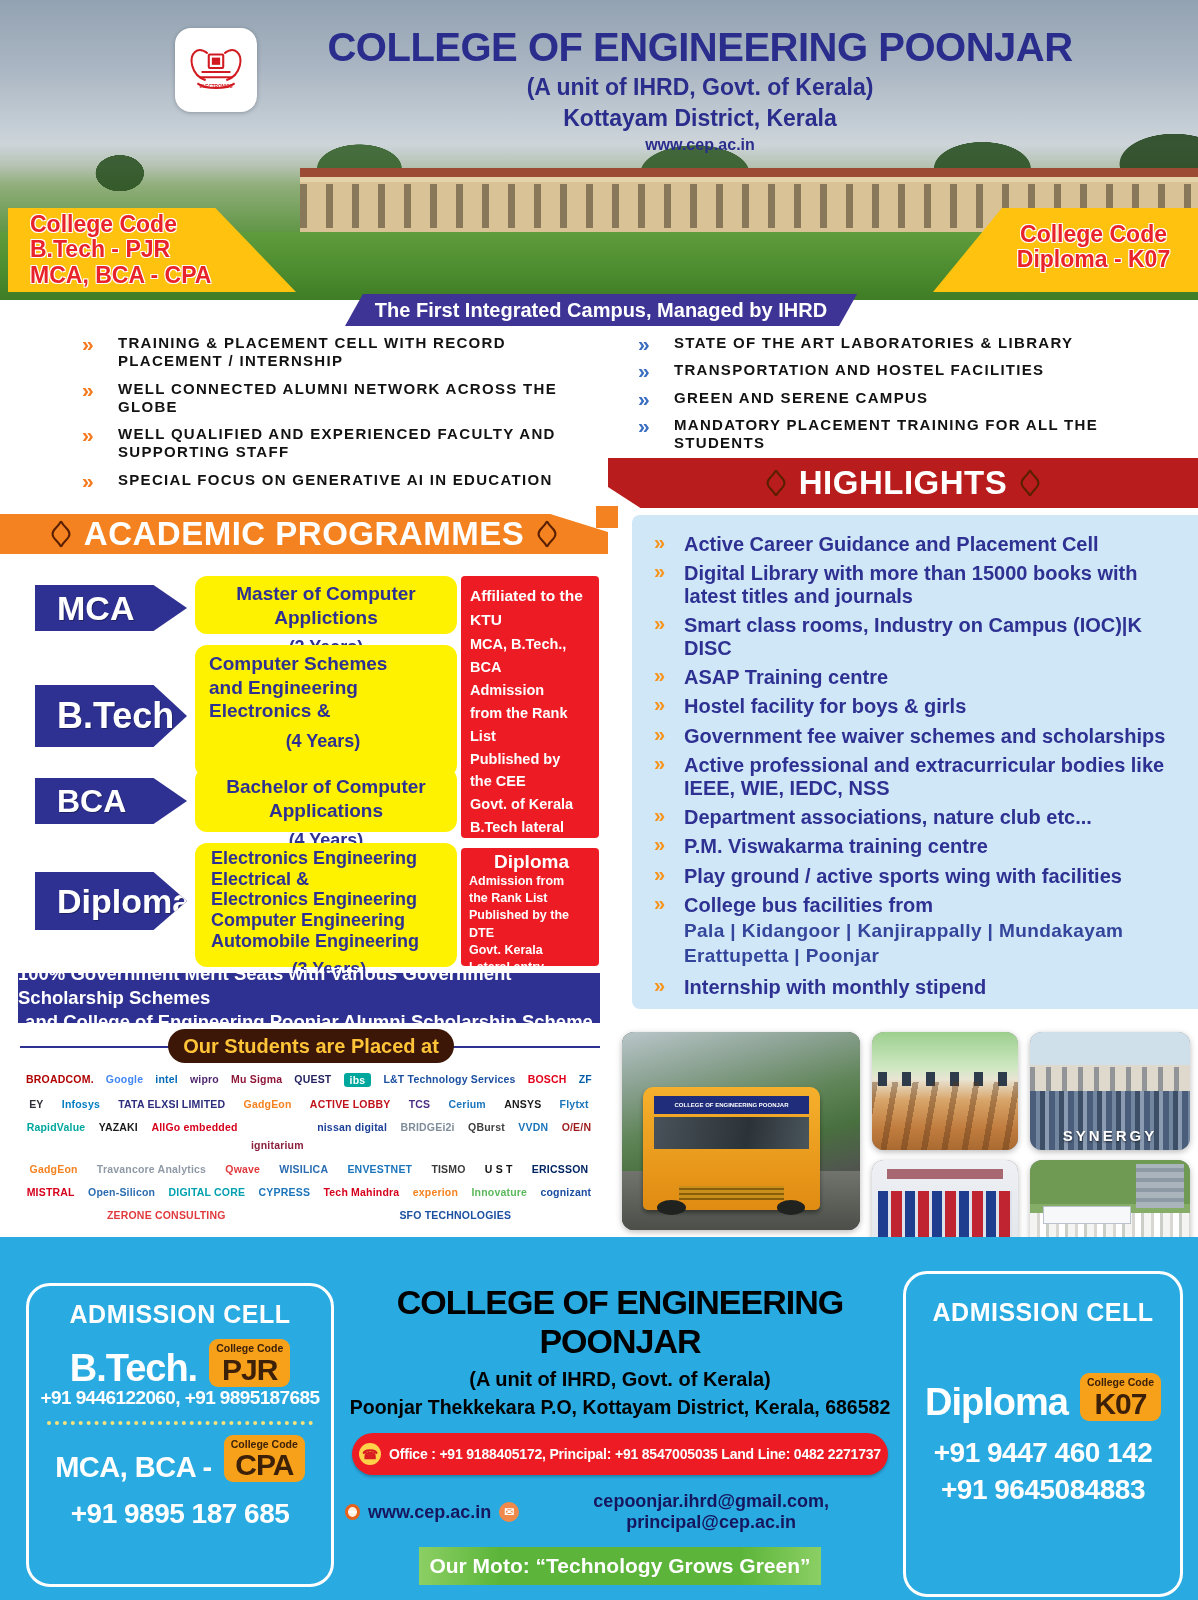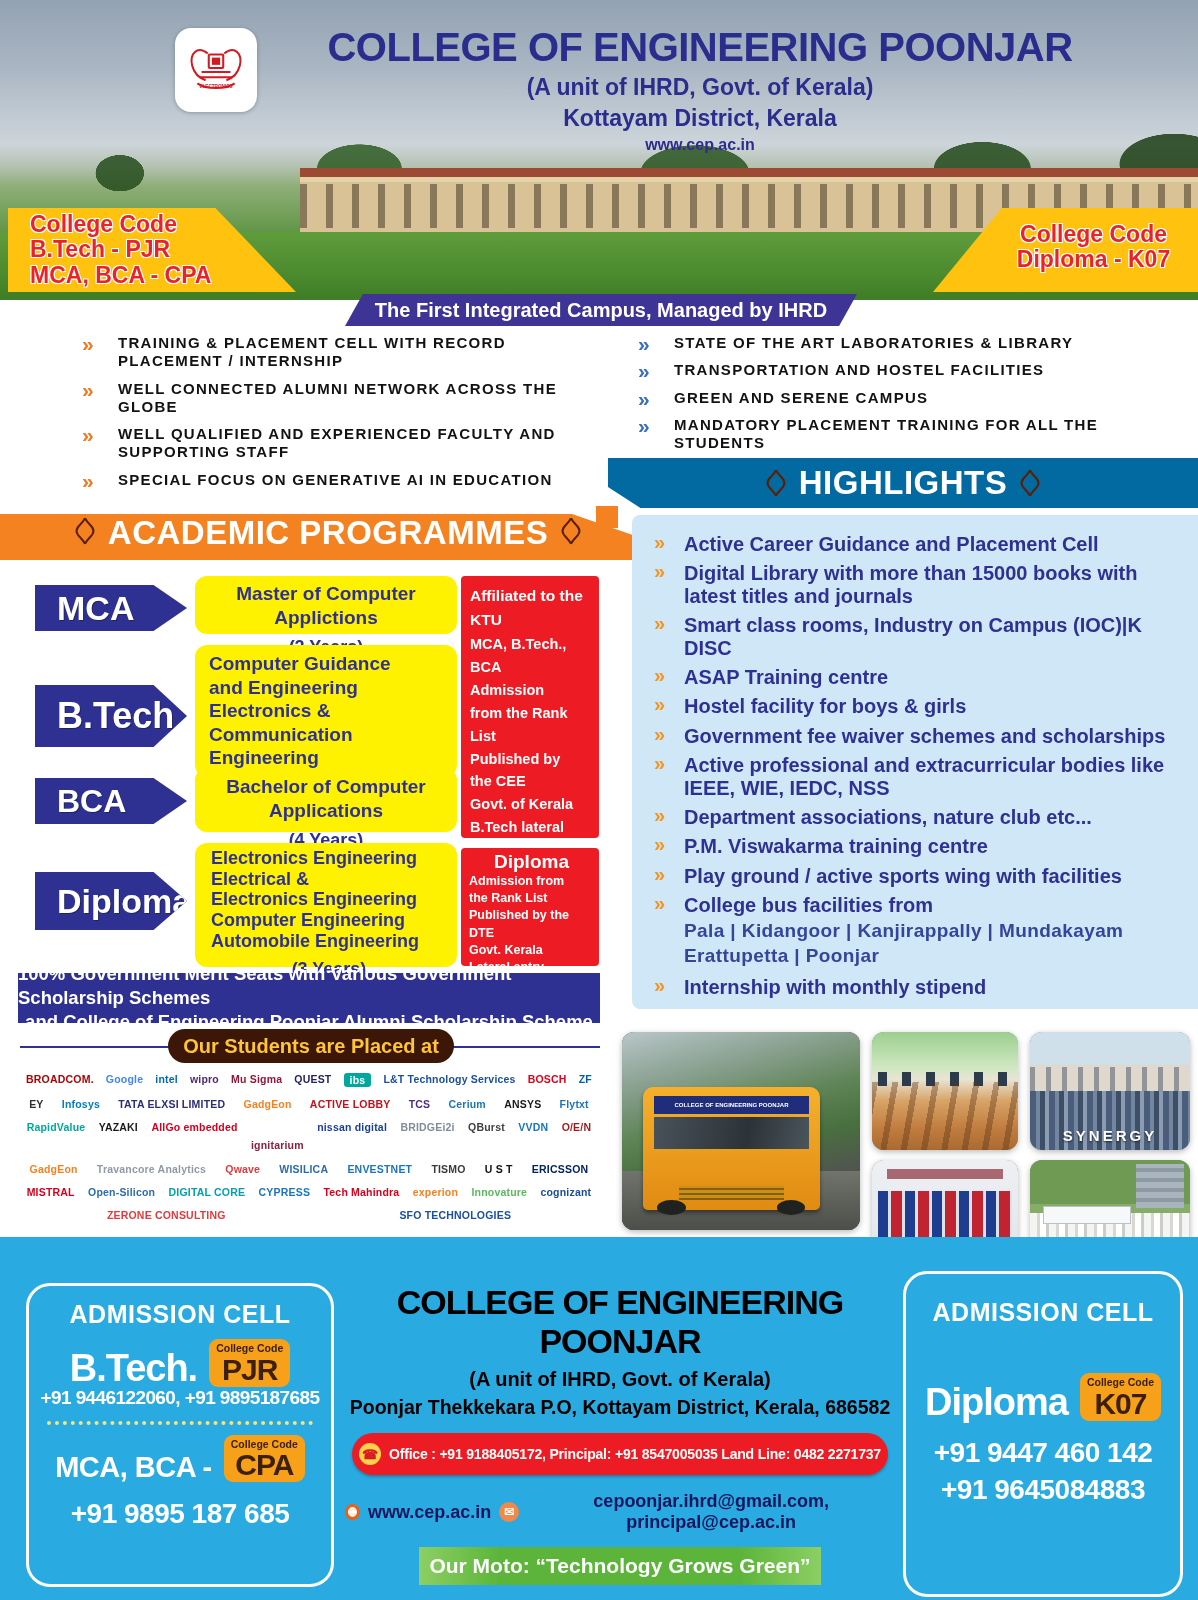--- a/index.html
+++ b/index.html
@@ -46,23 +46,23 @@
   .features-col{top:334px;display:flex;flex-direction:column;}
   .features-left{left:82px;width:515px;}
   .features-right{left:638px;width:548px;}
   .feat-item{position:relative;padding-left:36px;margin-bottom:9px;
     font-size:15px;font-weight:800;letter-spacing:1.3px;color:#121212;line-height:1.22;text-transform:uppercase;}
   .feat-arrow{position:absolute;left:0;top:-3px;font-size:21px;font-weight:900;letter-spacing:-2px;}
   .feat-arrow.orange{color:#f4791f;}
   .feat-arrow.blue{color:#3a6ec0;}
 
   
-  .acad-banner{left:0;top:514px;width:608px;height:46px;background:#f58220;
+  .acad-banner{left:0;top:514px;width:608px;height:40px;background:#f58220;
     clip-path:polygon(0 0,90.5% 0,100% 45%,100% 100%,0 100%);
-    display:flex;justify-content:center;gap:12px;padding-left:24px;}
+    display:flex;align-items:center;justify-content:center;gap:12px;}
   .banner-heading{color:#fff;font-size:33px;font-weight:900;letter-spacing:.5px;}
   .deco-square{left:596px;top:506px;width:22px;height:22px;background:#f58220;}
   .flourish{width:22px;height:34px;}
 
   .prog-arrow{background:#2e3192;color:#fff;font-weight:900;display:flex;align-items:center;
     clip-path:polygon(0 0,78% 0,100% 50%,78% 100%,0 100%);padding-left:22px;box-sizing:border-box;
     text-shadow:1px 1px 0 rgba(0,0,0,.3);}
   .prog-box{background:#fff200;border-radius:12px;color:#2e3192;font-weight:800;box-sizing:border-box;}
   .pb-line{font-size:19px;line-height:1.24;}
   .pb-dur{font-size:18px;text-align:center;margin-top:8px;}
@@ -83,21 +83,21 @@
   .note-first{font-size:15.5px;}
   #dip-note{left:461px;top:848px;width:138px;height:118px;padding:4px 5px 0 8px;}
   .dip-note-title{text-align:center;font-size:19px;font-weight:900;line-height:1.1;}
   .note-line.small{font-size:12.5px;line-height:1.38;font-weight:800;}
 
   .merit-banner{left:18px;top:973px;width:582px;height:50px;background:#2e3192;color:#fff;
     display:flex;flex-direction:column;align-items:center;justify-content:center;}
   .merit-line{font-size:18.5px;font-weight:800;line-height:1.3;}
 
   
-  .hl-banner{left:608px;top:458px;width:590px;height:50px;background:#0369a1;
+  .hl-banner{left:608px;top:458px;width:590px;height:50px;background:#b91c1c;
     clip-path:polygon(0 0,100% 0,100% 100%,5.5% 100%,0 58%);
     display:flex;align-items:center;justify-content:center;gap:12px;}
   .hl-box{left:632px;top:515px;width:566px;height:494px;background:#cfe7f7;border-radius:8px 0 0 8px;
     padding:18px 14px 10px 22px;box-sizing:border-box;}
   .hl-item{position:relative;padding-left:30px;margin-bottom:7px;color:#2e3192;
     font-size:20px;font-weight:800;line-height:1.12;}
   .hl-arrow{position:absolute;left:0;top:-2px;color:#f7941d;font-size:20px;font-weight:900;letter-spacing:-2px;}
   .hl-sub{font-size:19px;font-weight:600;color:#34459c;letter-spacing:.4px;line-height:1.3;margin-top:3px;}
 
   
@@ -253,24 +253,23 @@
   <div class="abs deco-square"></div>
 
   <div class="abs prog-arrow" id="arrow-mca">MCA</div>
   <div class="abs prog-box" id="box-mca">
     <div class="pb-line">Master of Computer Applictions</div>
     <div class="pb-dur">(2 Years)</div>
   </div>
 
   <div class="abs prog-arrow" id="arrow-btech">B.Tech</div>
   <div class="abs prog-box" id="box-btech">
-    <div class="pb-line">Computer Guidance</div>
+    <div class="pb-line">Computer Schemes</div>
     <div class="pb-line">and Engineering</div>
     <div class="pb-line">Electronics &amp;</div>
-    <div class="pb-line">Communication Engineering</div>
     <div class="pb-dur">(4 Years)</div>
   </div>
 
   <div class="abs prog-arrow" id="arrow-bca">BCA</div>
   <div class="abs prog-box" id="box-bca">
     <div class="pb-line">Bachelor of Computer Applications</div>
     <div class="pb-dur">(4 Years)</div>
   </div>
 
   <div class="abs prog-arrow" id="arrow-dip">Diploma</div>

